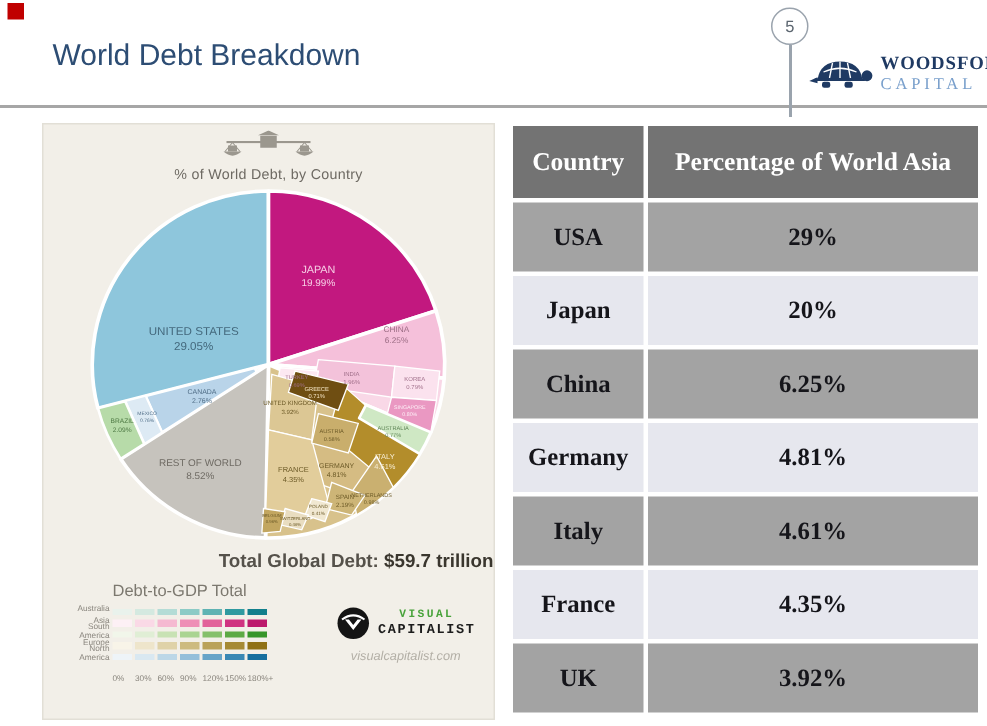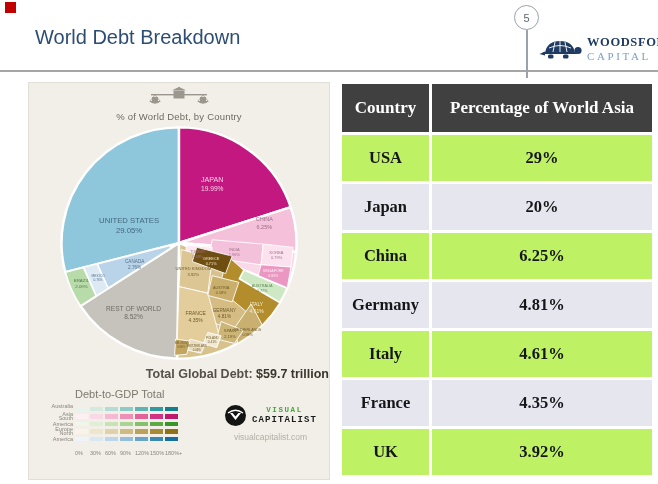--- a/index.html
+++ b/index.html
@@ -37,31 +37,31 @@
   .lrow{display:flex;align-items:center;height:6px;margin-bottom:1.5px;}
   .llabel{width:34px;text-align:right;font-size:5.5px;color:#8a867e;margin-right:2px;}
   .sw{display:inline-block;width:13px;height:4.2px;margin-right:2px;}
   .lticks{margin-left:36px;margin-top:2px;}
   .lticks span{display:inline-block;width:15px;font-size:5.5px;color:#8a867e;}
   .credit{margin-top:16px;text-align:center;}
   .credit-row{display:flex;align-items:center;gap:5px;justify-content:center;}
   .vc-text{text-align:center;line-height:1.2;font-family:Liberation Mono, monospace;}
   .vc-top{font-size:7.5px;font-weight:700;letter-spacing:1.6px;color:#49a33b;}
   .vc-bottom{font-size:9px;font-weight:700;letter-spacing:1.1px;color:#1c1c1c;}
-  .credit-url{font-size:8.5px;color:#b3afa6;margin-top:5px;}
+  .credit-url{font-size:8.5px;color:#b3afa6;margin-top:5px;font-style:italic;}
 
   
   .debt-table{position:absolute;left:342px;top:84px;width:310px;display:grid;
        grid-template-columns:87px 220px;gap:3px;background:#ffffff;
        font-family:"Liberation Serif",serif;}
-  .th{height:48px;background:#404040;color:#ffffff;display:flex;align-items:center;
+  .th{height:48px;background:#737373;color:#ffffff;display:flex;align-items:center;
        justify-content:center;font-weight:700;font-size:17px;}
   .td{height:46px;display:flex;align-items:center;justify-content:center;
        font-weight:700;font-size:16.5px;color:#15151a;}
-  .r-dark{background:#bef264;}
+  .r-dark{background:#a3a3a3;}
   .r-light{background:#e6e7ee;}
 </style>
 </head>
 <body>
 
 <div class="marker"></div>
 
 <div class="header-title">World Debt Breakdown</div>
 <div class="rule"></div>
 

